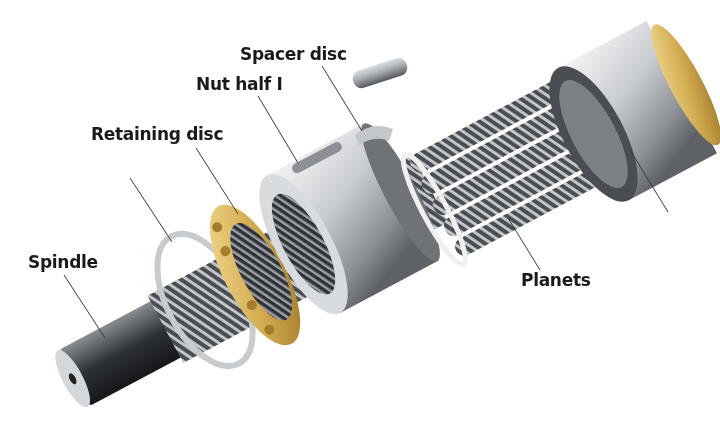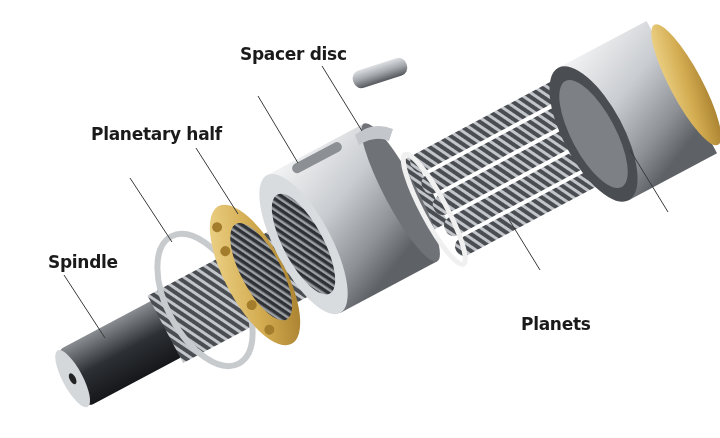--- a/index.html
+++ b/index.html
@@ -102,16 +102,17 @@
       <line x1="258" y1="96" x2="298" y2="163"></line>
       <line x1="196" y1="148" x2="238" y2="214"></line>
       <line x1="130" y1="178" x2="172" y2="242"></line>
       <line x1="64" y1="275" x2="105" y2="338"></line>
       <line x1="508" y1="218" x2="540" y2="270"></line>
       <line x1="630" y1="150" x2="668" y2="212"></line>
     </g>
   </svg>
 
   <div class="label" style="left:240px;top:44px;">Spacer disc</div>
-  <div class="label" style="left:91px;top:124px;">Planetary half</div>
-  <div class="label" style="left:28px;top:252px;margin-left:20px;">Spindle</div>
-  <div class="label" style="left:521px;top:270px;margin-top:44px;">Planets</div>
+  <div class="label" style="left:196px;top:74px;">Nut half I</div>
+  <div class="label" style="left:91px;top:124px;">Retaining disc</div>
+  <div class="label" style="left:28px;top:252px;">Spindle</div>
+  <div class="label" style="left:521px;top:270px;">Planets</div>
 </div>
 
 </body></html>

